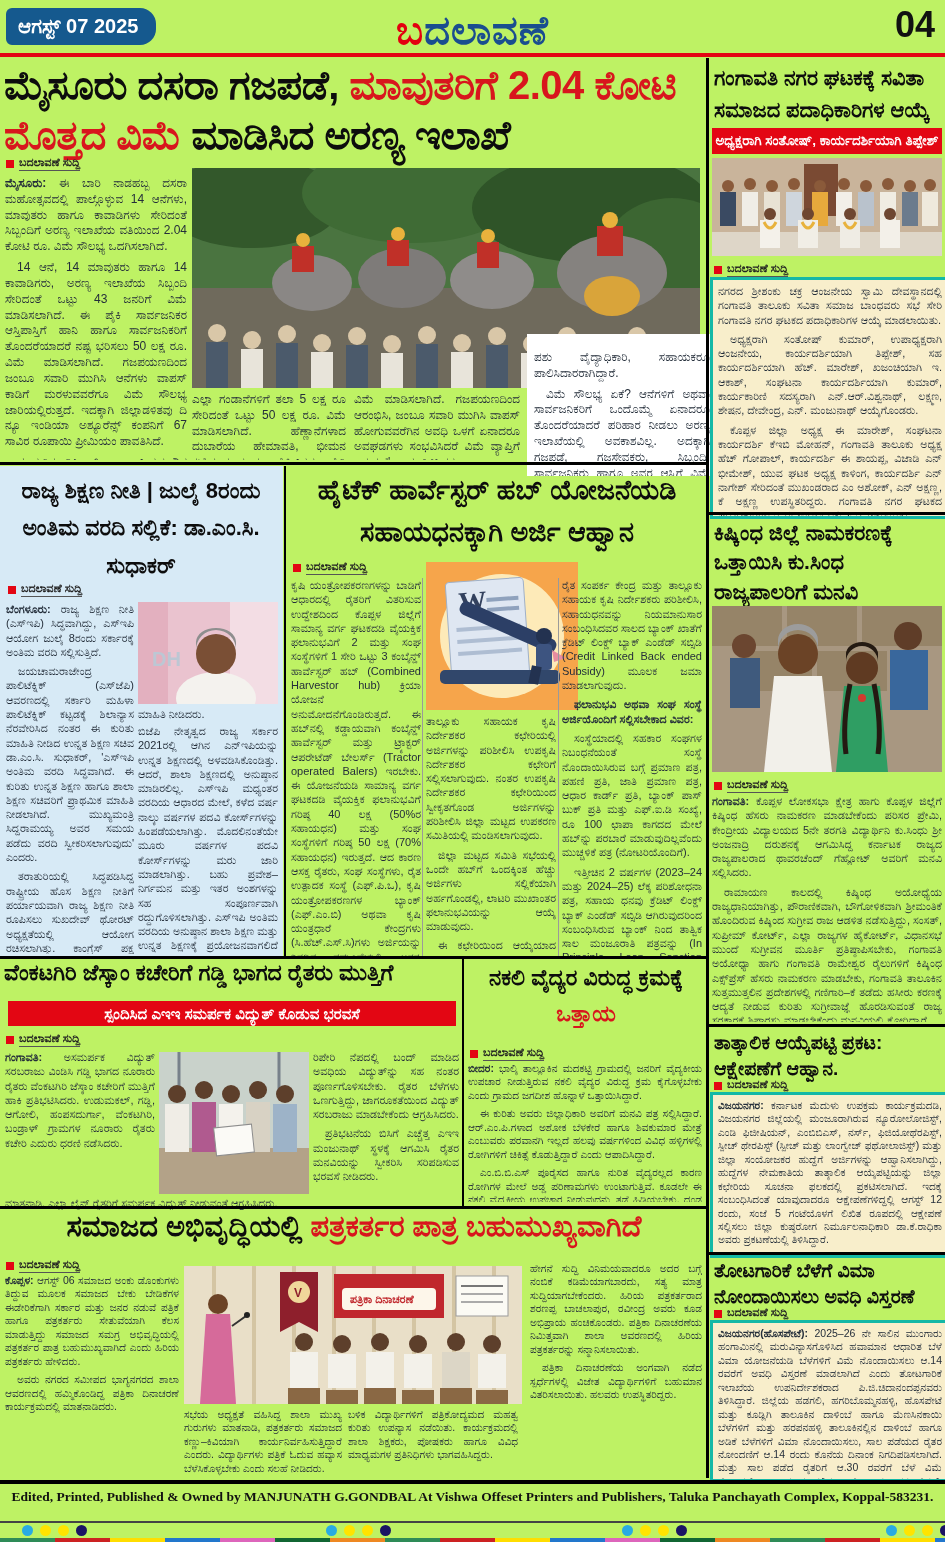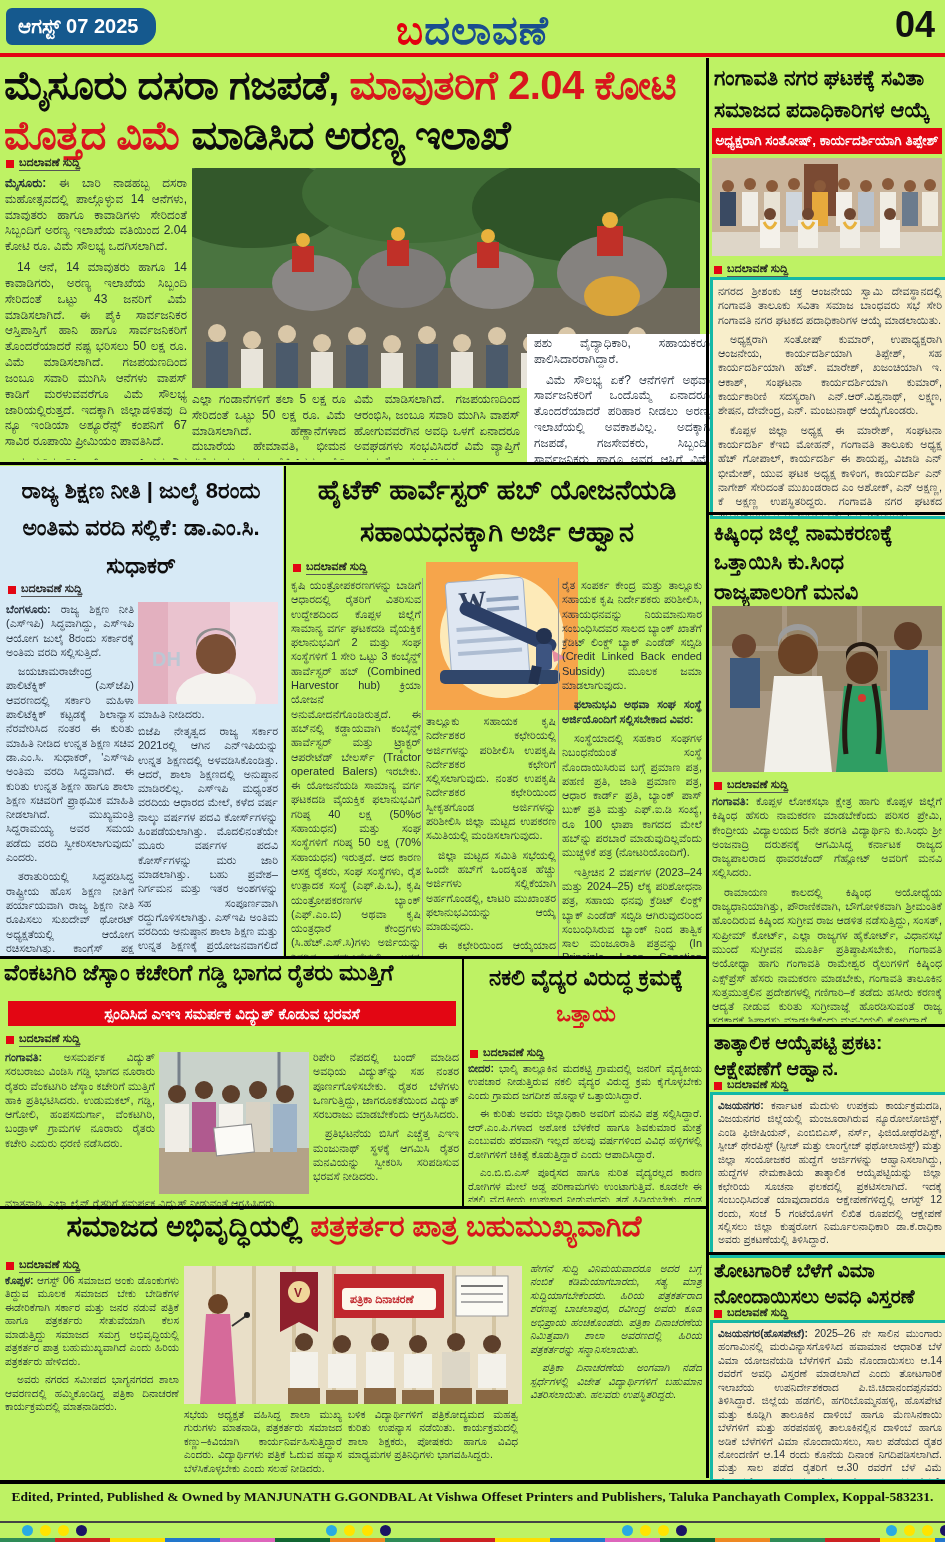--- a/index.html
+++ b/index.html
@@ -132,21 +132,21 @@
           <rect x="119" y="184" width="22" height="36"></rect>
         <rect x="189" y="185" width="22" height="35"></rect>
           <rect x="259" y="184" width="22" height="36"></rect>
         <rect x="329" y="185" width="22" height="35"></rect>
           <rect x="364" y="177" width="22" height="43" fill="#7d6b4e"></rect>
         <rect x="399" y="185" width="22" height="35" fill="#b9b19f"></rect>
           <rect x="469" y="184" width="22" height="36" fill="#9aa3ad"></rect>
       </g>
     </svg>
   </div>
-  <div class="abs bodycol t12 clip" style="left:527px;top:334px;width:176px;height:126px;background:#fff;padding:2px 0 0 7px;">
+  <div class="abs bodycol t12 clip" style="left:527px;top:334px;width:176px;height:126px;background:#fff;padding:16px 0 0 7px;">
     <p>ಪಶು ವೈದ್ಯಾಧಿಕಾರಿ, ಸಹಾಯಕರೂ ಪಾಲಿಸಿದಾರರಾಗಿದ್ದಾರೆ.</p>
     <p>ವಿಮೆ ಸೌಲಭ್ಯ ಏಕೆ? ಆನೆಗಳಿಗೆ ಅಥವಾ ಸಾರ್ವಜನಿಕರಿಗೆ ಒಂದೊಮ್ಮೆ ಏನಾದರೂ ತೊಂದರೆಯಾದರೆ ಪರಿಹಾರ ನೀಡಲು ಅರಣ್ಯ ಇಲಾಖೆಯಲ್ಲಿ ಅವಕಾಶವಿಲ್ಲ. ಅದಕ್ಕಾಗಿ ಗಜಪಡೆ, ಗಜಸೇವಕರು, ಸಿಬ್ಬಂದಿ, ಸಾರ್ವಜನಿಕರು ಹಾಗೂ ಅವರ ಆಸ್ತಿಗೆ ವಿಮೆ ಮಾಡಿಸಲಾಗುತ್ತದೆ. ಈ ವಿಮೆ ಹಣವನ್ನು ಜಿಲ್ಲಾಡಳಿತವೇ ಪಾವತಿಸುತ್ತದೆ.</p>
   </div>
   <div class="abs bodycol t12 clip" style="left:192px;top:392px;width:154px;height:68px;">
     <p>ಎಲ್ಲಾ ಗಂಡಾನೆಗಳಿಗೆ ತಲಾ 5 ಲಕ್ಷ ರೂ ಸೇರಿದಂತೆ ಒಟ್ಟು 50 ಲಕ್ಷ ರೂ. ವಿಮೆ ಮಾಡಿಸಲಾಗಿದೆ. ಹೆಣ್ಣಾನೆಗಳಾದ ದುಬಾರೆಯ ಹೇಮಾವತಿ, ಭೀಮನ ಕಟ್ಟೆಯ ರೂಪ, ದುಬಾರೆ ಶಿಬಿರದ ಕಾವೇರಿ ಹಾಗೂ ಬಳ್ಳೆಯ ಲಕ್ಷ್ಮಿ ಆನೆಗಳಿಗೆ ಒಟ್ಟು 18 ಲಕ್ಷ ರೂ.</p>
   </div>
   <div class="abs bodycol t12 clip" style="left:354px;top:392px;width:166px;height:68px;">
     <p>ವಿಮೆ ಮಾಡಿಸಲಾಗಿದೆ. ಗಜಪಯಣದಿಂದ ಆರಂಭಿಸಿ, ಜಂಬೂ ಸವಾರಿ ಮುಗಿಸಿ ವಾಪಸ್ ಹೋಗುವವರೆಗಿನ ಅವಧಿ ಒಳಗೆ ಏನಾದರೂ ಅವಘಡಗಳು ಸಂಭವಿಸಿದರೆ ವಿಮೆ ವ್ಯಾಪ್ತಿಗೆ ಬರುತ್ತದೆ' ಎಂದು ತಿಳಿಸಿದರು.</p>
   </div>
   <div class="abs rule-k" style="left:0;top:462px;width:706px;height:3px;"></div>
@@ -461,21 +461,21 @@
           <rect x="292" y="124" width="32" height="14"></rect>
       </g>
     </svg>
   </div>
   <div class="abs bodycol t10 clip" style="left:184px;top:1408px;width:158px;height:70px;">
     <p>ಸಭೆಯ ಅಧ್ಯಕ್ಷತೆ ವಹಿಸಿದ್ದ ಶಾಲಾ ಮುಖ್ಯ ಗುರುಗಳು ಮಾತನಾಡಿ, ಪತ್ರಕರ್ತರು ಸಮಾಜದ ಕಣ್ಣು–ಕಿವಿಯಾಗಿ ಕಾರ್ಯನಿರ್ವಹಿಸುತ್ತಿದ್ದಾರೆ ಎಂದರು. ವಿದ್ಯಾರ್ಥಿಗಳು ಪತ್ರಿಕೆ ಓದುವ ಹವ್ಯಾಸ ಬೆಳೆಸಿಕೊಳ್ಳಬೇಕು ಎಂದು ಸಲಹೆ ನೀಡಿದರು.</p>
   </div>
   <div class="abs bodycol t10 clip" style="left:348px;top:1408px;width:170px;height:70px;">
     <p>ಬಳಿಕ ವಿದ್ಯಾರ್ಥಿಗಳಿಗೆ ಪತ್ರಿಕೋದ್ಯಮದ ಮಹತ್ವ ಕುರಿತು ಉಪನ್ಯಾಸ ನಡೆಯಿತು. ಕಾರ್ಯಕ್ರಮದಲ್ಲಿ ಶಾಲಾ ಶಿಕ್ಷಕರು, ಪೋಷಕರು ಹಾಗೂ ವಿವಿಧ ಮಾಧ್ಯಮಗಳ ಪ್ರತಿನಿಧಿಗಳು ಭಾಗವಹಿಸಿದ್ದರು.</p>
   </div>
-  <div class="abs bodycol t10 clip" style="left:530px;top:1262px;width:172px;height:216px;font-style:italic;">
+  <div class="abs bodycol t10 clip" style="left:530px;top:1262px;width:172px;height:216px;">
     <p>ಹೇಗನೆ ಸುದ್ದಿ ವಿನಿಮಯವಾದರೂ ಅದರ ಬಗ್ಗೆ ನಂಬಿಕೆ ಕಡಿಮೆಯಾಗಬಾರದು, ಸತ್ಯ ಮಾತ್ರ ಸುದ್ದಿಯಾಗಬೇಕೆಂದರು. ಹಿರಿಯ ಪತ್ರಕರ್ತರಾದ ಶರಣಪ್ಪ ಬಾಚಲಾಪುರ, ರವೀಂದ್ರ ಅವರು ಕೂಡ ಅಭಿಪ್ರಾಯ ಹಂಚಿಕೊಂಡರು. ಪತ್ರಿಕಾ ದಿನಾಚರಣೆಯ ನಿಮಿತ್ತವಾಗಿ ಶಾಲಾ ಅವರಣದಲ್ಲಿ ಹಿರಿಯ ಪತ್ರಕರ್ತರನ್ನು ಸನ್ಮಾನಿಸಲಾಯಿತು.</p>
     <p>ಪತ್ರಿಕಾ ದಿನಾಚರಣೆಯ ಅಂಗವಾಗಿ ನಡೆದ ಸ್ಪರ್ಧೆಗಳಲ್ಲಿ ವಿಜೇತ ವಿದ್ಯಾರ್ಥಿಗಳಿಗೆ ಬಹುಮಾನ ವಿತರಿಸಲಾಯಿತು. ಹಲವರು ಉಪಸ್ಥಿತರಿದ್ದರು.</p>
   </div>
 
   <div class="abs rule-k" style="left:0;top:1480px;width:945px;height:4px;"></div>
   <div class="abs foot-line" style="top:1489px;font-size:13.5px;font-family:Liberation Serif, serif;">Edited, Printed, Published &amp; Owned by MANJUNATH G.GONDBAL At Vishwa Offeset Printers and Publishers, Taluka Panchayath  Complex, Koppal-583231.</div>
   <div class="abs" style="left:0;top:1521px;width:945px;height:2px;background:#444;"></div>
   <div class="abs dots" style="left:22px;top:1525px;">
     <span class="dot d-c"></span>
       <span class="dot d-y"></span>

